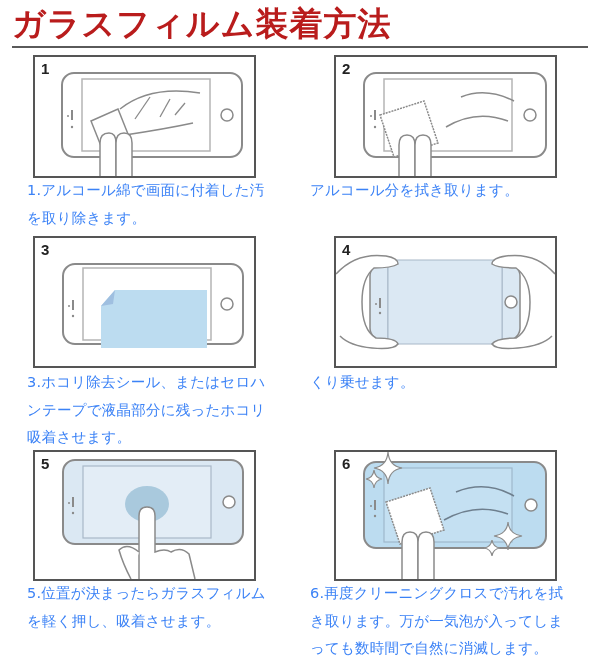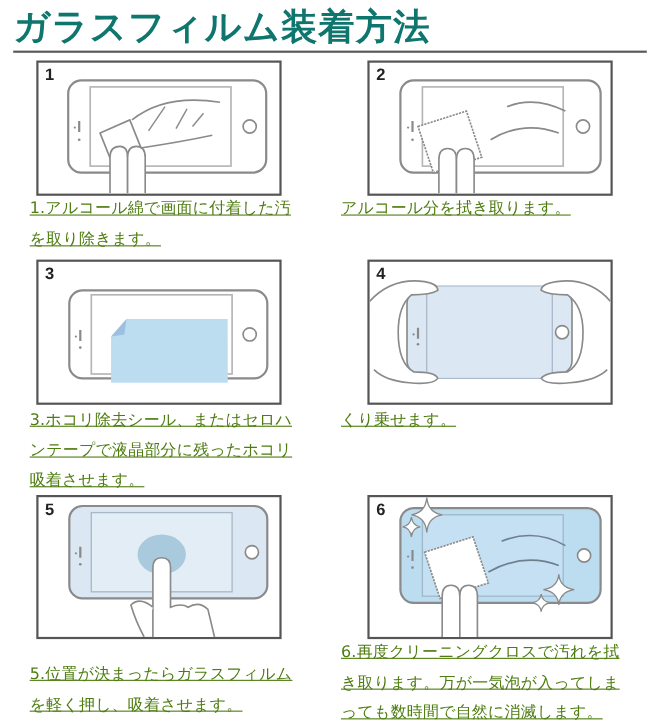--- a/index.html
+++ b/index.html
@@ -1,26 +1,26 @@
 <!DOCTYPE html>
 <html><head>
 <meta charset="utf-8">
 <style>
   html, body { margin:0; padding:0; background:#ffffff; }
   body { width:600px; height:659px; position:relative; overflow:hidden;
          font-family:"DejaVu Sans", "Liberation Sans", sans-serif; color:#333333; }
   .title { position:absolute; left:12px; top:3px; font-size:33px; font-weight:bold;
-           letter-spacing:1px; color:#0f766e; line-height:42px; white-space:nowrap; }
+           letter-spacing:1px; color:#b91c1c; line-height:42px; white-space:nowrap; }
   .rule { position:absolute; left:12px; top:46px; width:576px; height:2px; background:#5a5a5a; }
   .panel { position:absolute; width:219px; border:2px solid #555555; background:#ffffff; overflow:hidden; box-sizing:content-box; }
   .panel .num { position:absolute; left:6px; top:3px; font-size:15px; font-weight:bold;
                 font-family:"Liberation Sans", sans-serif; color:#222222; z-index:3; }
   .panel svg { position:absolute; left:0; top:0; }
   .caption { position:absolute; width:265px; font-size:14.5px; line-height:27.5px;
-             color:#4d7c0f; letter-spacing:0.2px;text-decoration:underline; }
+             color:#3b82f6; letter-spacing:0.2px; }
 </style>
 </head>
 <body>
 
 <div class="title">ガラスフィルム装着方法</div>
 <div class="rule"></div>
 
 <div class="panel" style="left:33px; top:55px; height:119px;">
   <span class="num">1</span>
   <svg width="219" height="119">
@@ -110,21 +110,21 @@
     <rect x="48" y="14" width="128" height="72" fill="#e3edf6" stroke="#a8b8c8" stroke-width="1.2"></rect>
     <circle cx="194" cy="50" r="6" fill="#ffffff" stroke="#8a8a8a" stroke-width="1.5"></circle>
     <line x1="38" y1="45" x2="38" y2="55" stroke="#8a8a8a" stroke-width="2"></line>
     <circle cx="34" cy="51" r="1" fill="#8a8a8a"></circle>
     <circle cx="38" cy="61" r="1.2" fill="#8a8a8a"></circle>
     <ellipse cx="112" cy="52" rx="22" ry="18" fill="#a9c9dd"></ellipse>
     <path d="M104 127 L104 64 Q104 55 112 55 Q120 55 120 64 L120 100 Q130 96 136 100 Q146 94 154 102 L160 127" fill="#ffffff" stroke="#8a8a8a" stroke-width="1.5"></path>
     <path d="M104 100 Q92 90 84 98 Q88 112 96 127" fill="#ffffff" stroke="#8a8a8a" stroke-width="1.5"></path>
   </svg>
 </div>
-<div class="caption" style="left:27px; top:600px;">
+<div class="caption" style="left:27px; top:580px;">
   <div>5.位置が決まったらガラスフィルム</div>
   <div>を軽く押し、吸着させます。</div>
 </div>
 
 <div class="panel" style="left:334px; top:450px; height:127px;">
   <span class="num">6</span>
   <svg width="219" height="127">
     <rect x="28" y="10" width="182" height="86" rx="12" fill="#bcdcf0" stroke="#8a8a8a" stroke-width="2"></rect>
     <rect x="48" y="16" width="128" height="74" fill="#c4e0f2" stroke="#9fb8cc" stroke-width="1.2"></rect>
     <circle cx="195" cy="53" r="6" fill="#ffffff" stroke="#8a8a8a" stroke-width="1.5"></circle>

